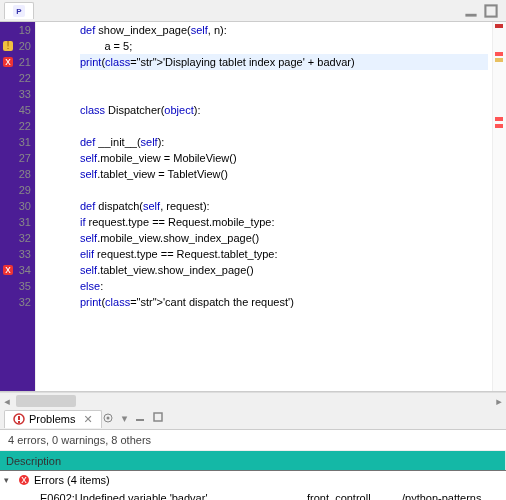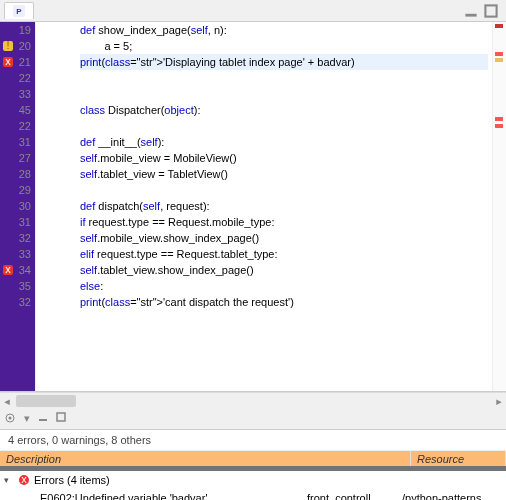--- a/index.html
+++ b/index.html
@@ -25,21 +25,21 @@
 .ov-red { background: #c33; }
 .hscroll { height: 16px; background: #f0f0f0; border-top: 1px solid #ddd; position: relative; }
 .hscroll-thumb { position: absolute; left: 0; top: 2px; height: 12px; width: 60px; background: #d0d0d0; border-radius: 2px; }
 .hscroll-left, .hscroll-right { position: absolute; top: 0; width: 14px; height: 16px; color: #888; display: flex; align-items: center; justify-content: center; }
 .hscroll-left { left: 0; } .hscroll-right { right: 0; }
 .problems-bar { height: 22px; background: #f0f0f0; border-bottom: 1px solid #ccc; display: flex; align-items: center; padding: 0 4px; }
 .problems-tab { display: flex; align-items: center; gap: 4px; padding: 2px 8px; background: #fff; border: 1px solid #ccc; border-bottom: none; border-radius: 2px 2px 0 0; }
 .prob-toolbar { display: flex; gap: 8px; padding-right: 4px; }
 .summary { padding: 4px 8px; color: #444; border-bottom: 1px solid #eee; }
 .table { flex: 1; overflow: hidden; }
-.thead { display: flex; background: #fdba74; border-bottom: 5px solid #737373; height: 20px; font-style: italic; }
+.thead { display: flex; background: #14b8a6; border-bottom: 1px solid #737373; height: 20px; }
 .th, .td { display: flex; align-items: center; padding: 0 6px; overflow: hidden; white-space: nowrap; text-overflow: ellipsis; }
 .th { border-right: 1px solid #e0e0e0; color: #333; }
 .col-desc { flex: 1 1 300px; }
 .col-res { width: 95px; }
 .col-path { width: 110px; }
 .group-row { display: flex; align-items: center; height: 18px; padding-left: 4px; gap: 4px; }
 .row { display: flex; height: 18px; }
 .row .td.col-desc { padding-left: 36px; display: flex; align-items: center; gap: 4px; }
 .icon-py { width: 12px; height: 12px; background: #eef; border-radius: 2px; display: inline-flex; align-items: center; justify-content: center; color: #33a; font-size: 8px; font-weight: bold; }
 .tri { cursor: pointer; color: #555; font-size: 9px; width: 10px; display: inline-block; }
@@ -151,20 +151,31 @@
     <div class="ov-mark ov-err" style="top:102px"></div>
   </div>
 </div>
 <div class="hscroll">
   <span class="hscroll-left">◂</span>
   <div class="hscroll-thumb" style="left:16px"></div>
   <span class="hscroll-right">▸</span>
 </div>
 
 <div class="problems-bar">
+  <div class="problems-tab">
+    <span>
+      <svg width="12" height="12" viewBox="0 0 12 12">
+          <circle cx="6" cy="6" r="5" fill="#fff" stroke="#c33" stroke-width="1.5"></circle>
+          <rect x="5" y="3" width="2" height="4" fill="#c33"></rect>
+          <rect x="5" y="8" width="2" height="2" fill="#c33"></rect>
+        </svg>
+    </span>
+    <span>Problems</span>
+    <span style="color:#888;padding-left:4px">✕</span>
+  </div>
   <div class="spacer"></div>
   <div class="prob-toolbar">
     <span>
         <svg width="12" height="12" viewBox="0 0 12 12">
           <circle cx="6" cy="6" r="4" fill="none" stroke="#888"></circle>
           <circle cx="6" cy="6" r="1.5" fill="#888"></circle>
         </svg>
       </span>
     <span style="color:#888">▾</span>
     <span>
@@ -178,21 +189,20 @@
         </svg>
       </span>
   </div>
 </div>
 
 <div class="summary">4 errors, 0 warnings, 8 others</div>
 
 <div class="table">
   <div class="thead">
     <div class="th col-desc">Description</div>
-    <div class="th col-res">Resource</div>
   </div>
   <div class="group-row">
     <span class="tri">▾</span>
     <span>
       <svg width="12" height="12" viewBox="0 0 12 12">
           <circle cx="6" cy="6" r="5" fill="#e33"></circle>
           <text x="6" y="9" font-size="8" text-anchor="middle" fill="#fff">x</text>
         </svg>
     </span>
     <span>Errors (4 items)</span>

